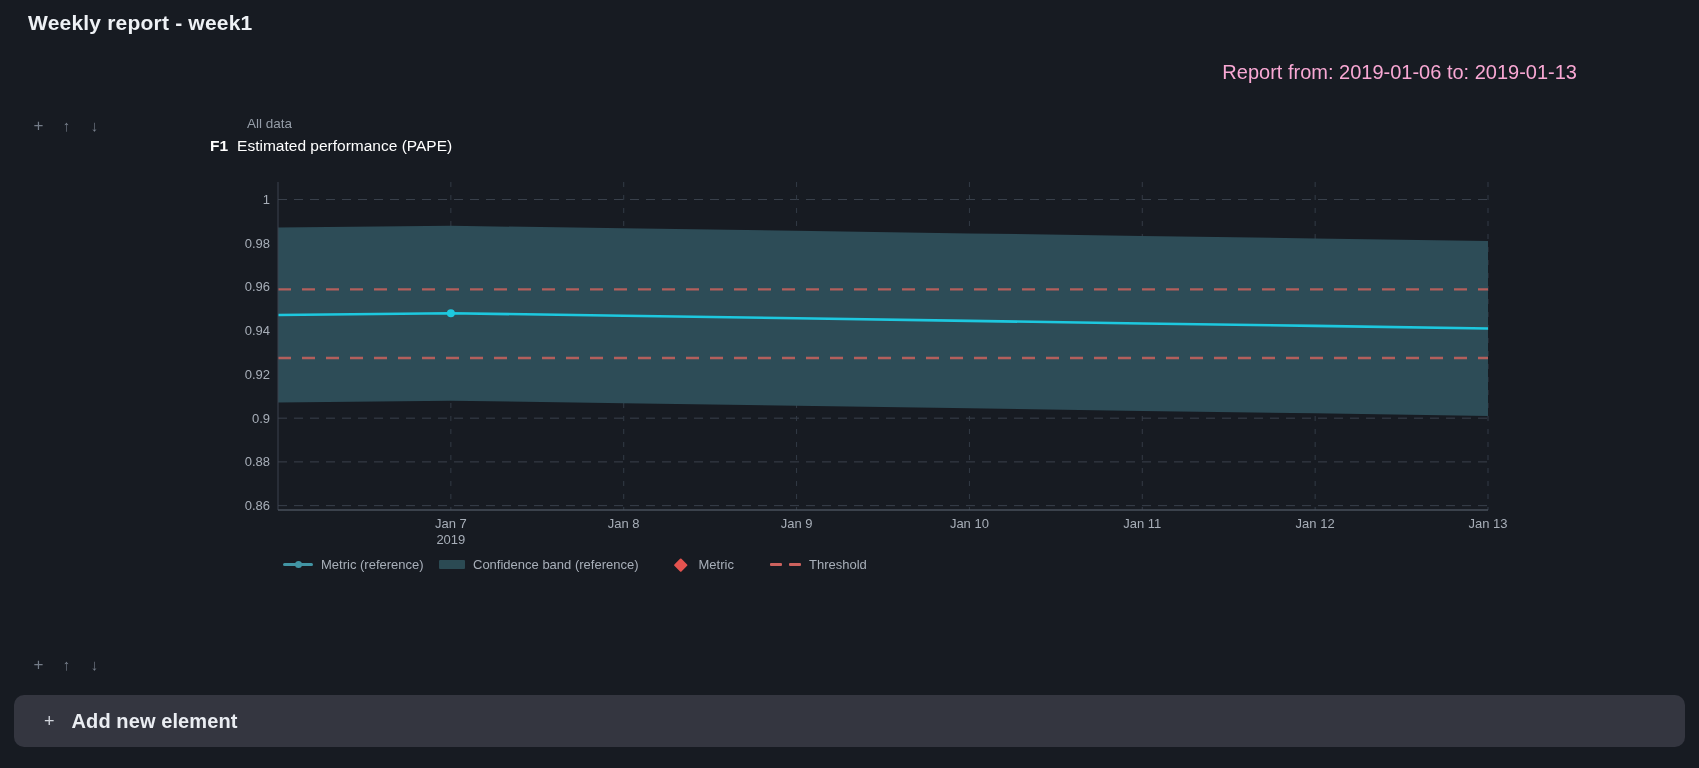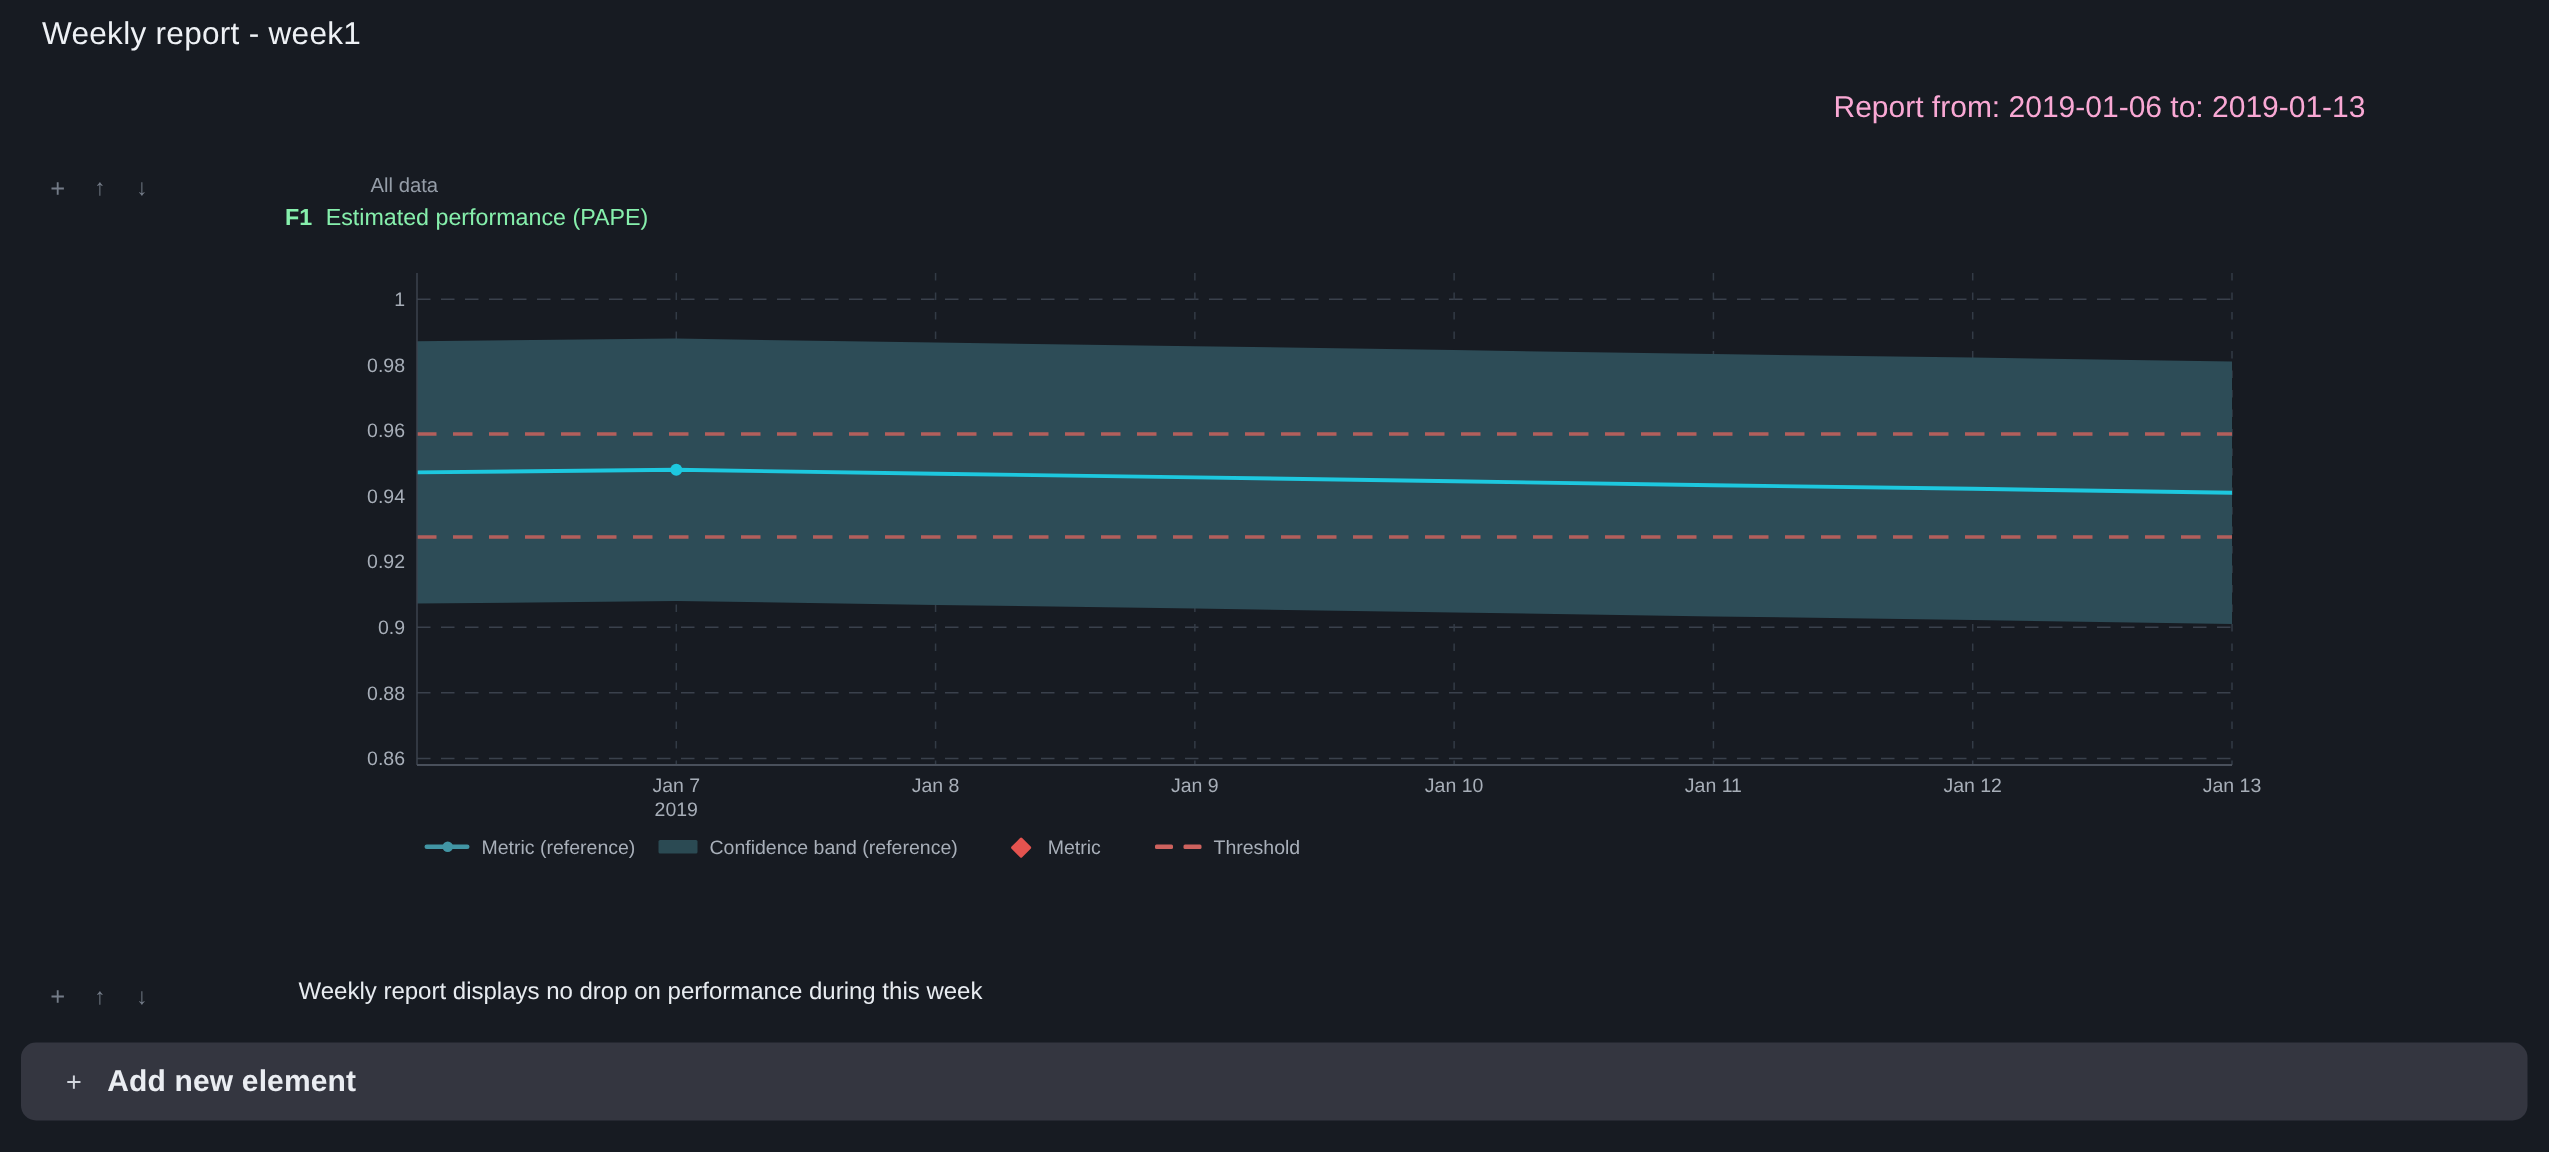--- a/index.html
+++ b/index.html
@@ -4,43 +4,43 @@
 <style>
   * { box-sizing: border-box; margin: 0; padding: 0; }
   html,body { background:#10131a; }
   body { font-family:"Liberation Sans", sans-serif; }
   .page {
     position:relative; width:1699px; height:768px;
     background:#171b22; overflow:hidden; color:#e8ecf1;
   }
   .report-title {
     position:absolute; left:28px; top:11px;
-    font-size:21px; font-weight:400; color:#eef1f5; letter-spacing:.2px;
+    font-size:21px; font-weight:700; color:#eef1f5; letter-spacing:.2px;
   }
   .report-range {
     position:absolute; top:61px; right:122px;
     font-size:20px; color:#f9a8d4;
   }
   .block-controls {
     position:absolute; left:30px; display:flex; gap:11px; align-items:center;
   }
   .ctl {
     width:17px; height:17px; display:flex; align-items:center; justify-content:center;
     color:#747c88; font-size:15px; line-height:1; cursor:pointer; user-select:none;
   }
   .ctl.plus { font-size:17px; font-weight:400; }
   .controls-chart { top:117px; }
   .controls-text  { top:656px; }
   .chart-subtitle {
     position:absolute; left:199px; top:116px;
     font-size:13.5px; color:#959da8;margin-left:48px;
   }
   .chart-title {
-    position:absolute; left:190px; top:137px;
-    font-size:15.5px; color:#86efac;
+    position:absolute; left:210px; top:137px;
+    font-size:15.5px; color:#ffffff;
   }
   .chart-title .metric-code { font-weight:700; margin-right:9px; }
   .chart-svg { position:absolute; left:230px; top:170px; }
   svg text { font-family:"Liberation Sans", sans-serif; }
   .chart-legend { position:absolute; left:283px; top:556px;text-align:center; }
   .legend-row {
     display:grid; grid-template-columns:156px 234px 97px auto;
     align-items:center; height:17px; margin-bottom:1px;
   }
   .legend-item { display:flex; align-items:center; gap:8px; white-space:nowrap; }
@@ -153,20 +153,19 @@
         </div>
       </div>
     </div>
 
   <div class="block-controls controls-text">
     <span class="ctl plus">+</span>
     <span class="ctl">↑</span>
     <span class="ctl">↓</span>
   </div>
 
-  <div class="text-block-text">Weekly report displays no drop on performance during this week</div>
 
   <div class="add-bar">
     <span class="plus-icon">+</span>
     <span class="add-label">Add new element</span>
   </div>
 
 </div>
 
 </body></html>

